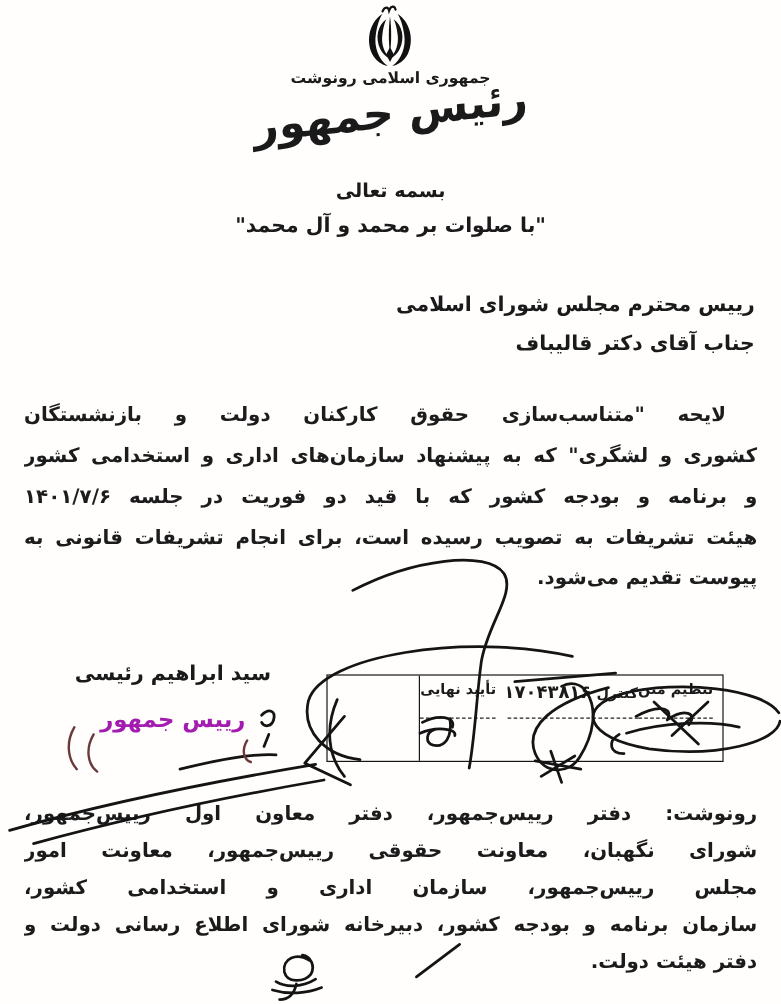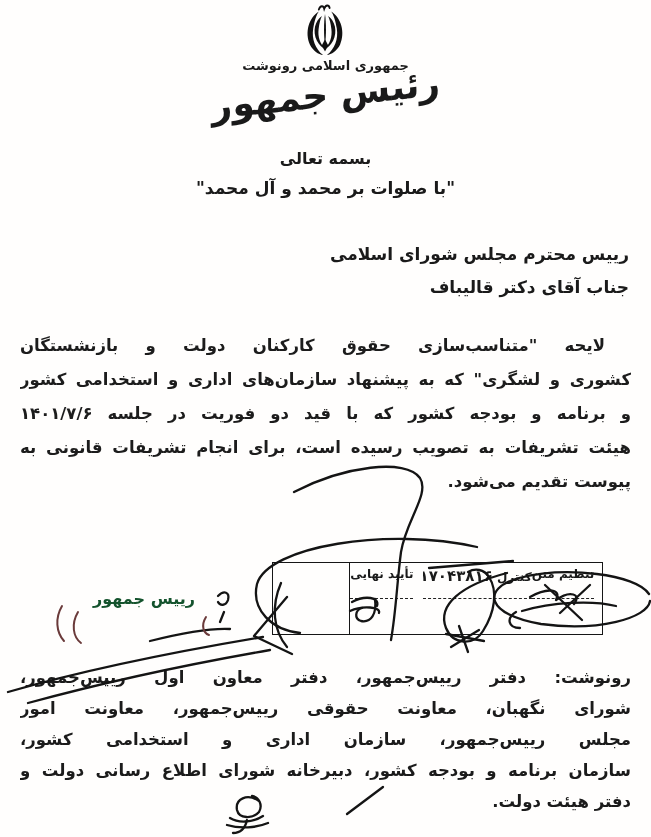--- a/index.html
+++ b/index.html
@@ -23,21 +23,21 @@
   
   .body-par{left:20px;right:20px;top:329px;direction:rtl;
     font-size:16.5px;font-weight:600;line-height:34px;color:#1c1c1c;}
   .jline{text-align:justify;text-align-last:justify;white-space:nowrap;overflow:hidden;}
   .jline.first{padding-right:26px;}
   .jline.last{text-align:right;text-align-last:right;white-space:normal;}
   
   .sig-name{left:55px;top:552px;width:178px;text-align:center;direction:rtl;
     font-size:17px;font-weight:700;}
   .sig-title{left:55px;top:589px;width:178px;text-align:center;direction:rtl;
-    font-size:16px;font-weight:700;color:#14532d;}
+    font-size:19px;font-weight:700;color:#a21caf;}
   
   .approval{left:272px;top:562px;width:331px;height:73px;display:flex;
     border:1.6px solid #161616;box-sizing:border-box;background:transparent;}
   .col{box-sizing:border-box;display:flex;}
   .col + .col{border-left:0;}
   .col:not(:first-child){border-right:0;}
   .col{border-right:1.6px solid #161616;}
   .col:last-child{border-right:none;}
   .col-empty{width:78px;}
   .col-final{width:73px;}
@@ -87,20 +87,21 @@
   </div>
 
   <div class="abs body-par">
     <div class="jline first">لایحه "متناسب‌سازی حقوق کارکنان دولت و بازنشستگان</div>
     <div class="jline">کشوری و لشگری" که به پیشنهاد سازمان‌های اداری و استخدامی کشور</div>
     <div class="jline">و برنامه و بودجه کشور که با قید دو فوریت در جلسه ۱۴۰۱/۷/۶</div>
     <div class="jline">هیئت تشریفات به تصویب رسیده است، برای انجام تشریفات قانونی به</div>
     <div class="jline last">پیوست تقدیم می‌شود.</div>
   </div>
 
+  <div class="abs sig-name">سید ابراهیم رئیسی</div>
   <div class="abs sig-title">رییس جمهور</div>
 
   <div class="abs approval">
     <div class="col col-empty">
       <div class="tall"></div>
     </div>
     <div class="col col-final">
       <div class="th">تأیید نهایی</div>
       <div class="td"></div>
     </div>

